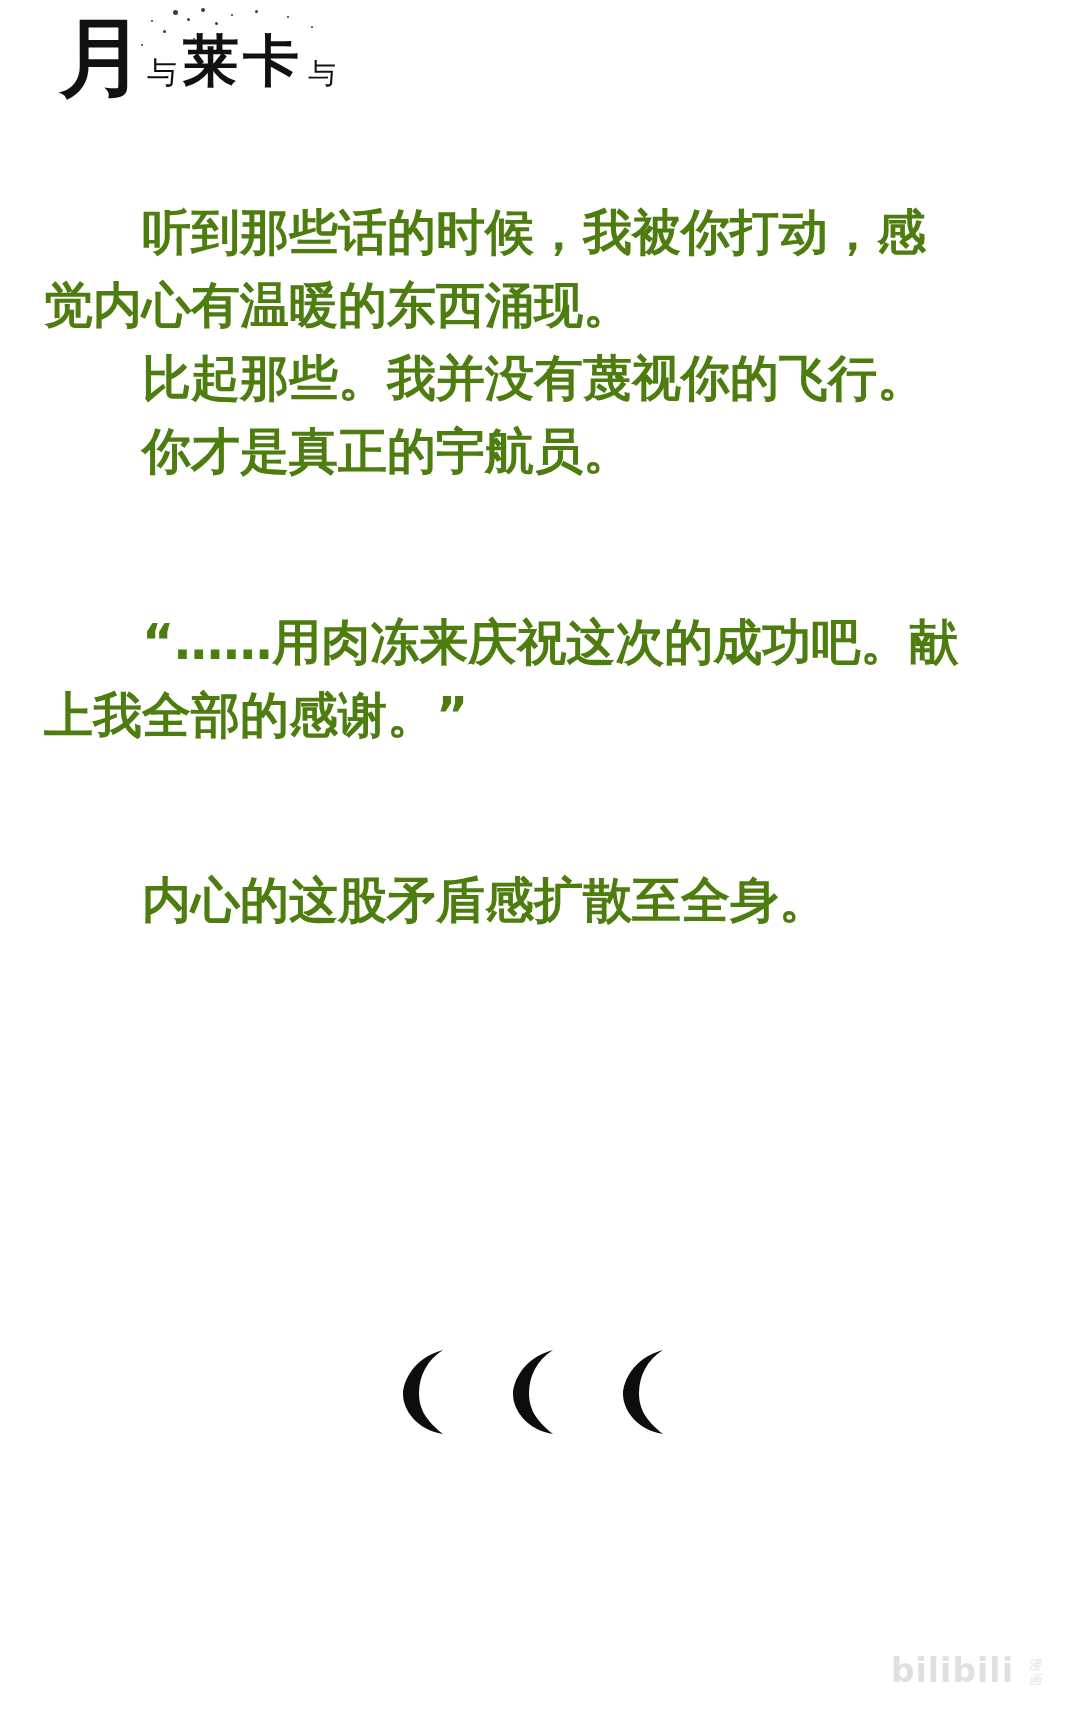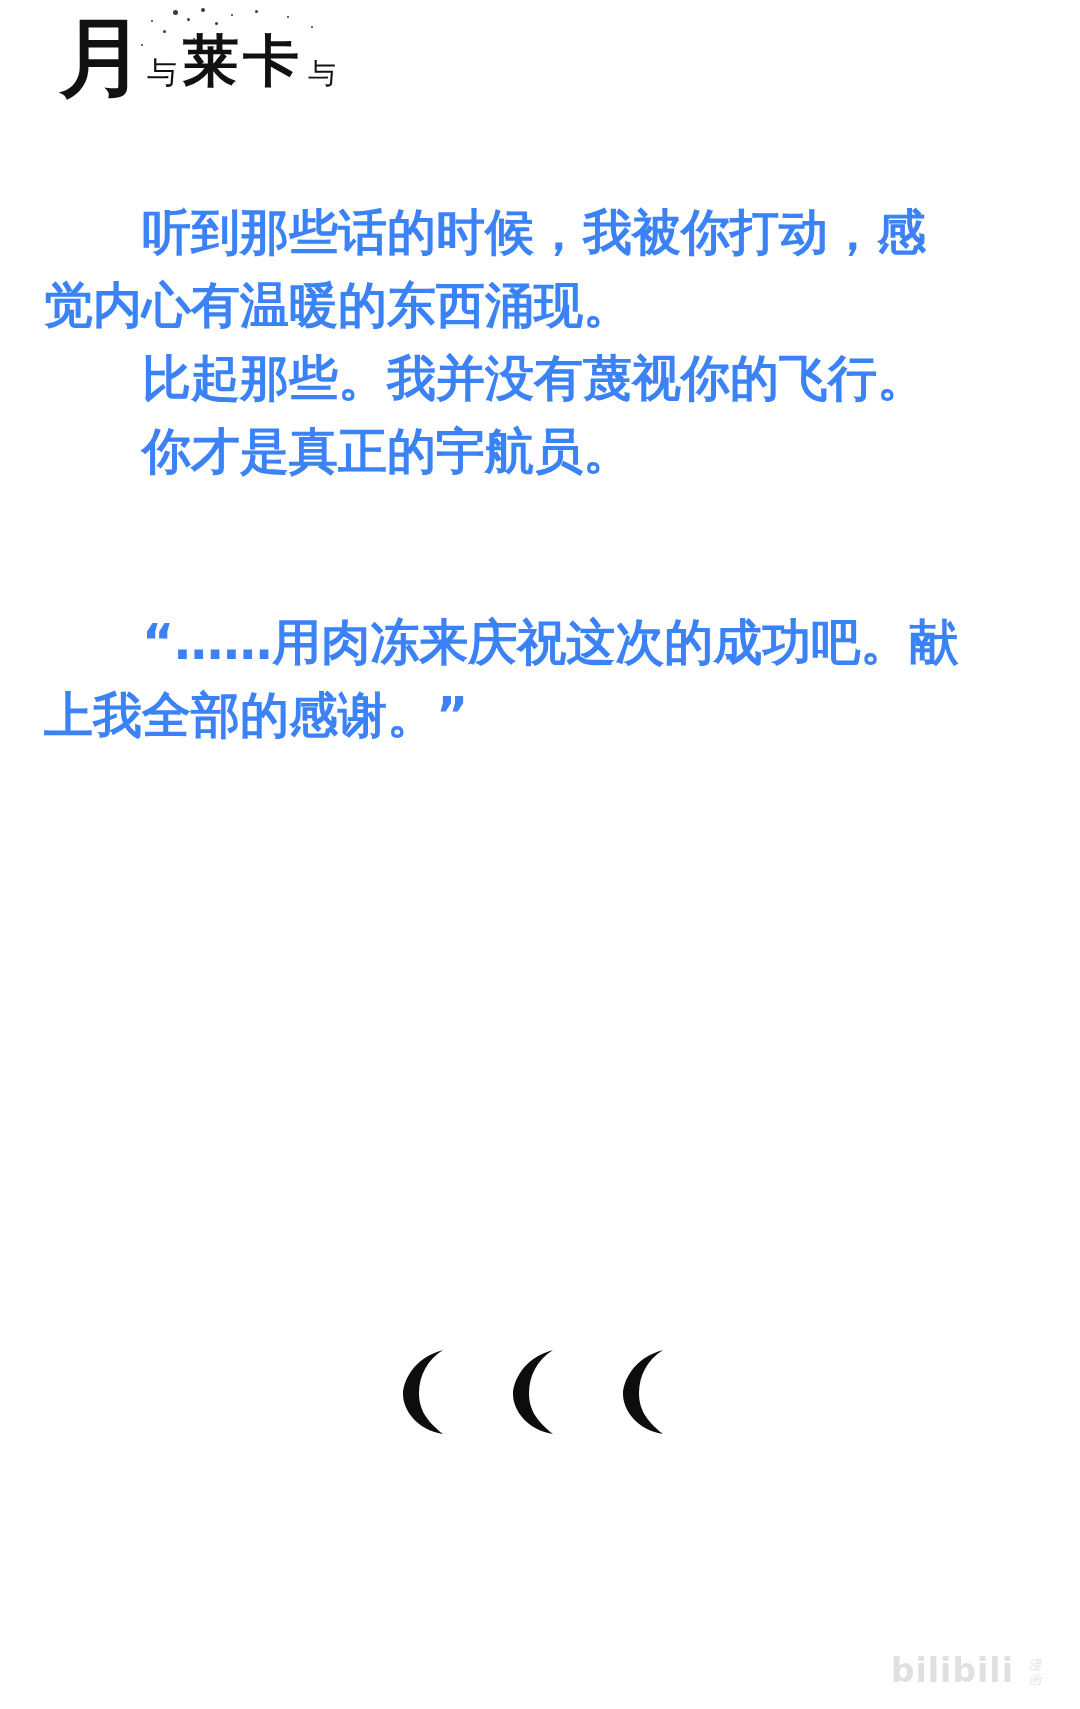--- a/index.html
+++ b/index.html
@@ -101,21 +101,21 @@
     position: absolute;
     left: 44px;
     top: 196px;
     width: 930px;
   }
   .para {
     font-family: "DejaVu Sans", "Liberation Sans", sans-serif;
     font-size: 49px;
     line-height: 73px;
     font-weight: 700;
-    color: #3b82f6;
+    color: #4d7c0f;
     letter-spacing: 0px;
     text-indent: 2em;
     margin: 0 0 0 0;
   }
   .gap-lg {
     height: 118px;
   }
   .gap-md {
     height: 112px;
   }
@@ -194,20 +194,21 @@
     </div>
   </div>
 
   <div class="body-text">
     <p class="para">听到那些话的时候，我被你打动，感觉内心有温暖的东西涌现。</p>
     <p class="para">比起那些。我并没有蔑视你的飞行。</p>
     <p class="para">你才是真正的宇航员。</p>
     <div class="gap-lg"></div>
     <p class="para">“……用肉冻来庆祝这次的成功吧。献上我全部的感谢。”</p>
     <div class="gap-md"></div>
+    <p class="para">内心的这股矛盾感扩散至全身。</p>
   </div>
 
   <div class="divider">
     <span class="moon">
       <svg viewBox="0 0 62 88" width="62" height="88" aria-hidden="true">
         <path d="M44 2 C14 10 4 34 4 46 C4 62 18 82 44 86 C26 72 20 60 20 45 C20 28 28 12 44 2 Z" fill="#0d0d0d"></path>
       </svg>
     </span>
     <span class="moon">
       <svg viewBox="0 0 62 88" width="62" height="88" aria-hidden="true">

